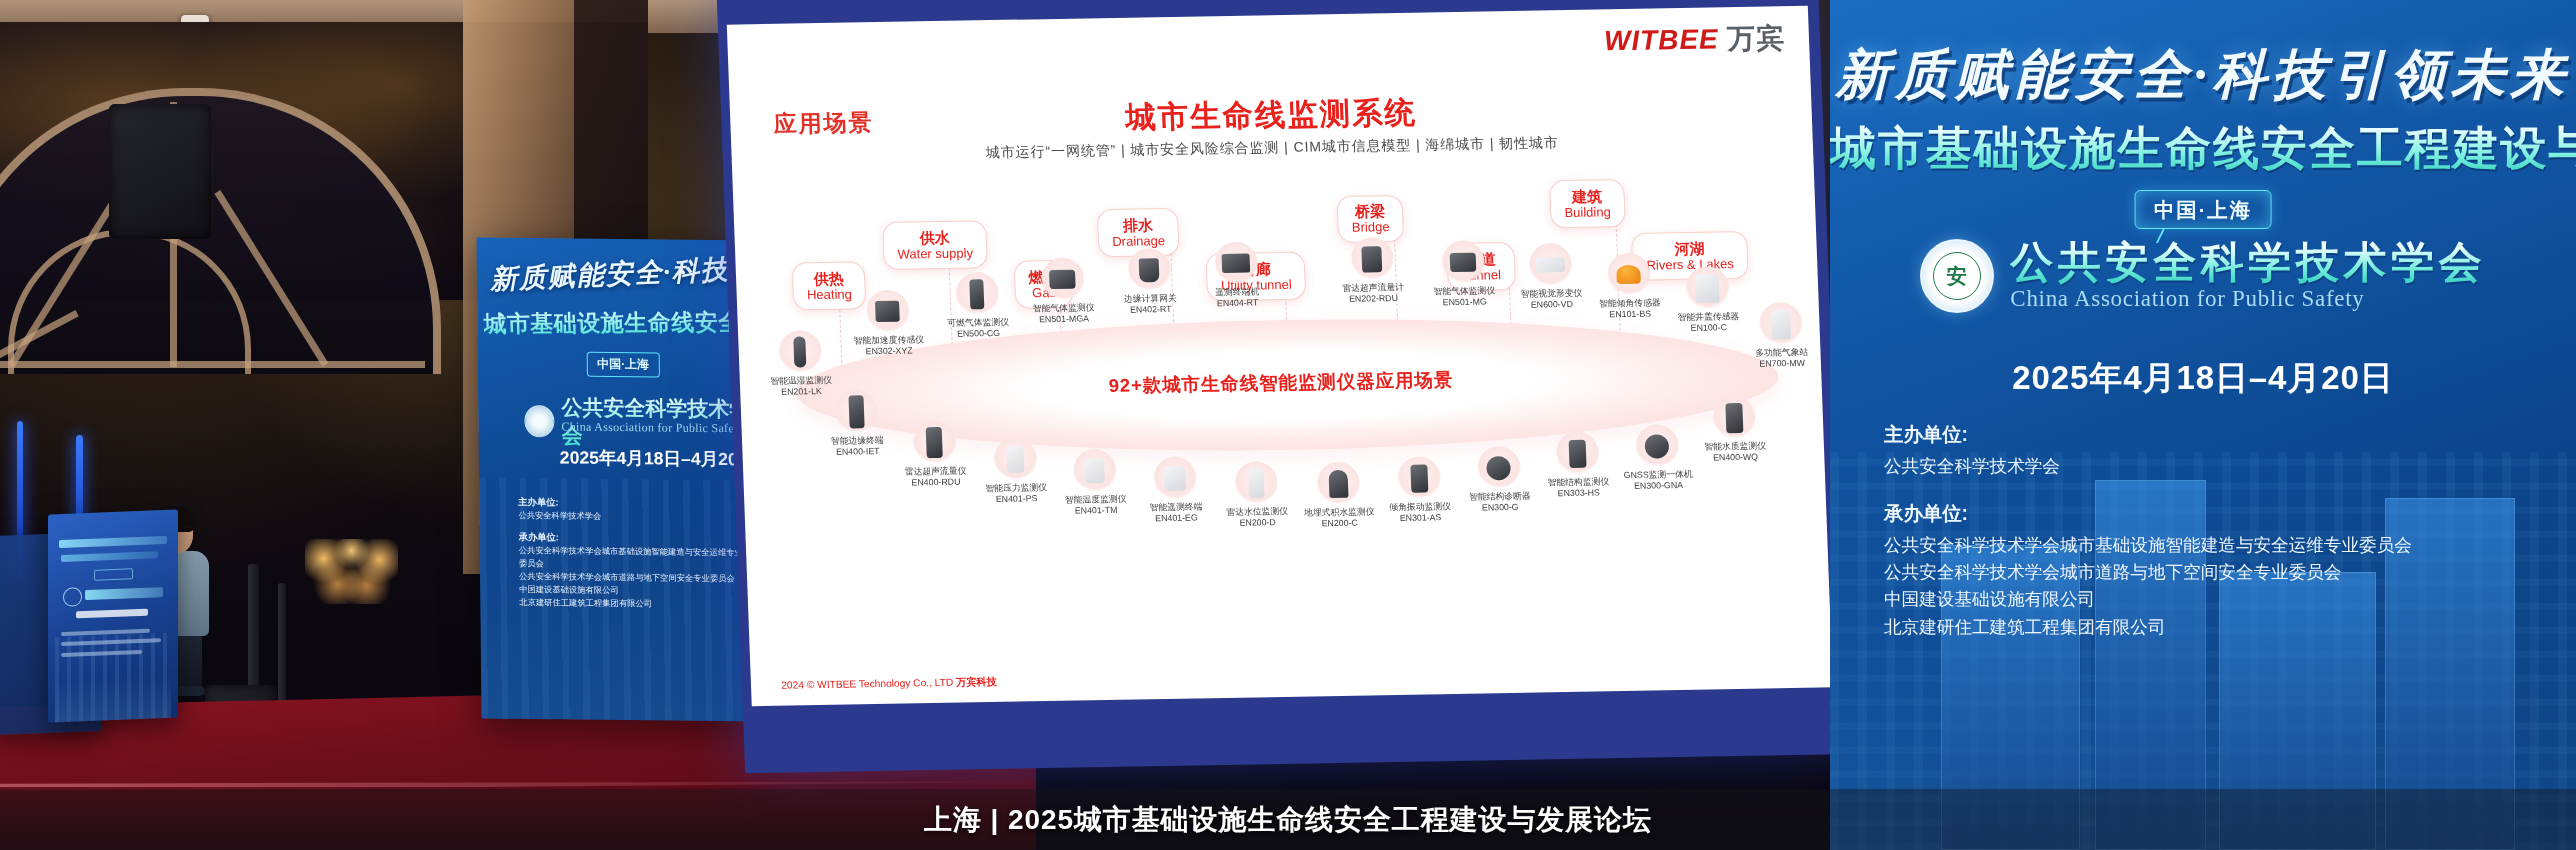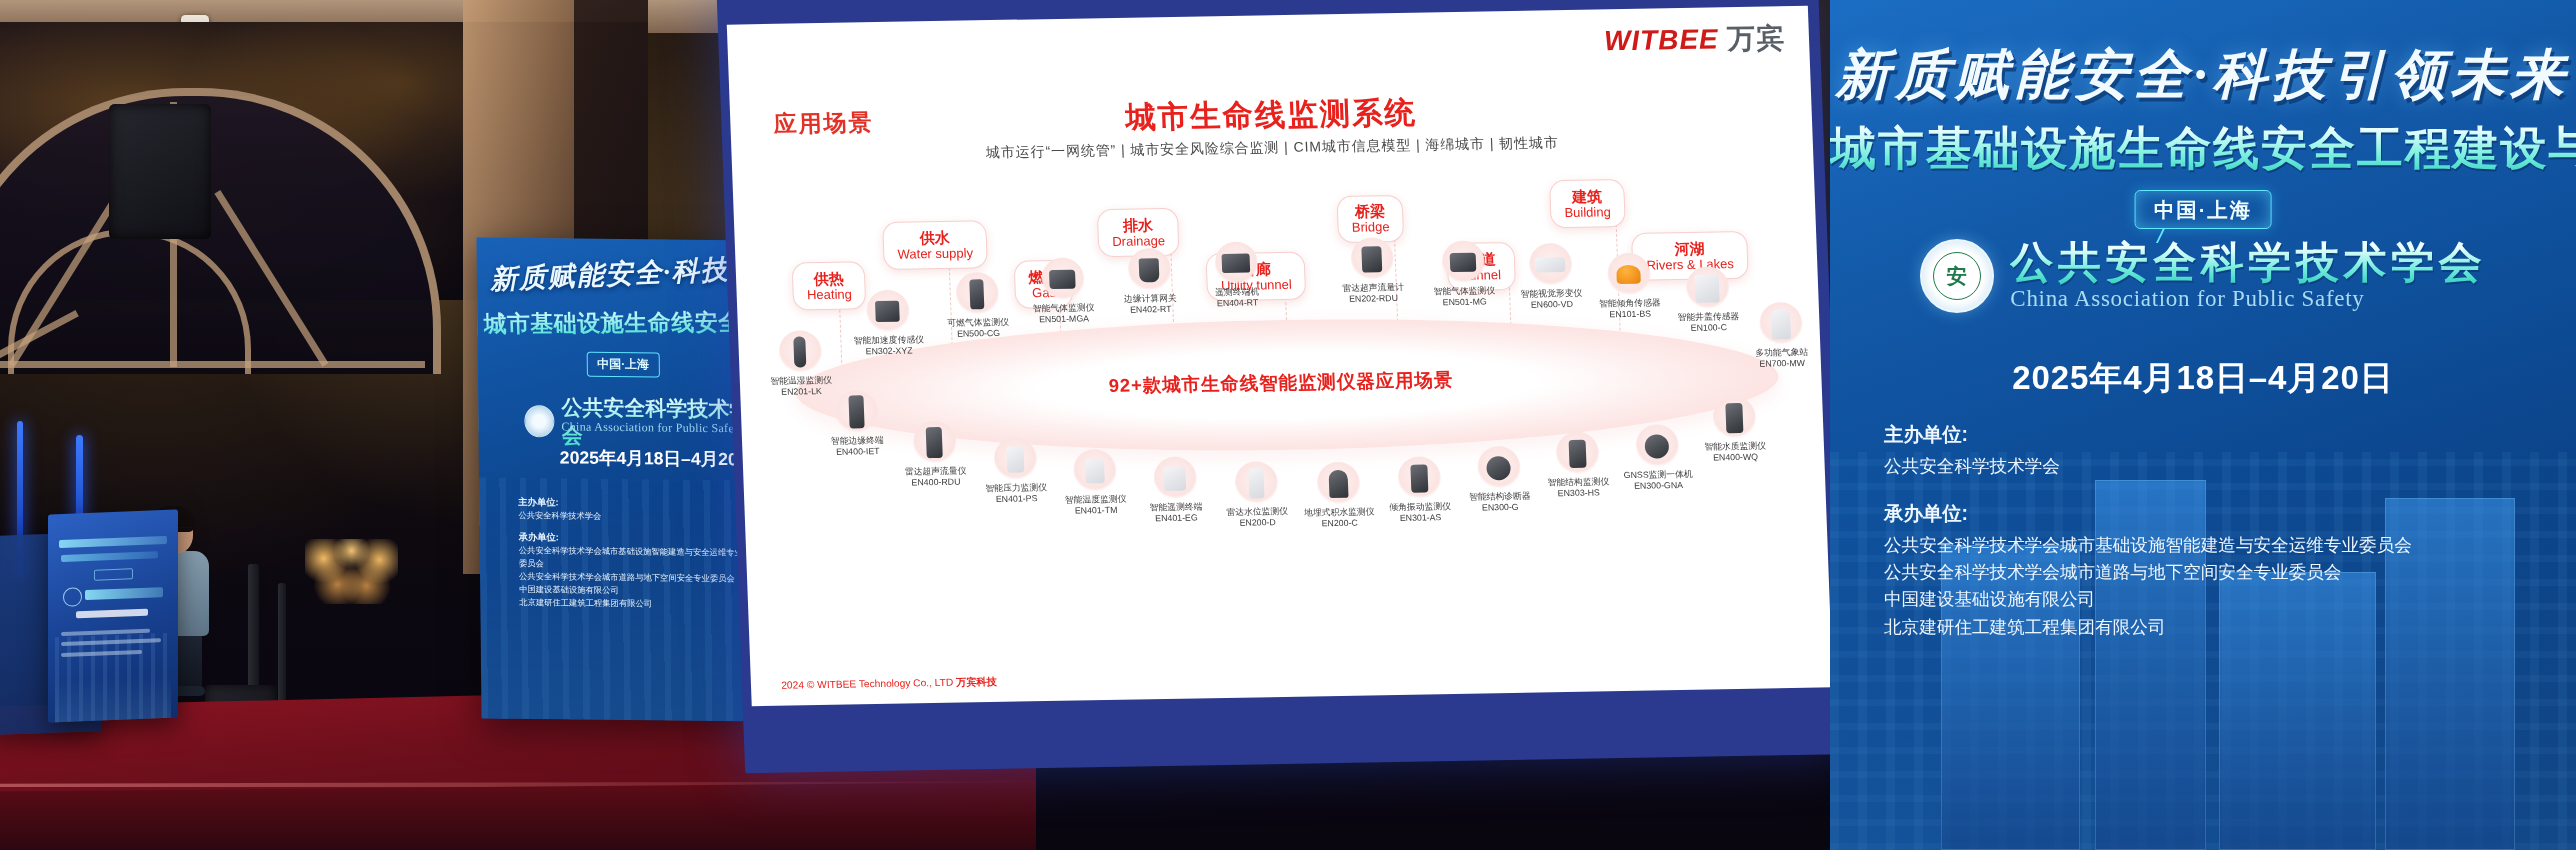--- a/index.html
+++ b/index.html
@@ -587,15 +587,18 @@
       <div class="ln">公共安全科学技术学会</div>
       <div class="gap"></div>
       <div class="hd">承办单位:</div>
       <div class="ln">公共安全科学技术学会城市基础设施智能建造与安全运维专业委员会</div>
       <div class="ln">公共安全科学技术学会城市道路与地下空间安全专业委员会</div>
       <div class="ln">中国建设基础设施有限公司</div>
       <div class="ln">北京建研住工建筑工程集团有限公司</div>
     </div>
   </div>
 
+  <div class="capbar">
+    <div class="txt">上海 | 2025城市基础设施生命线安全工程建设与发展论坛</div>
+  </div>
 
 </div>
 
 
 </body></html>

